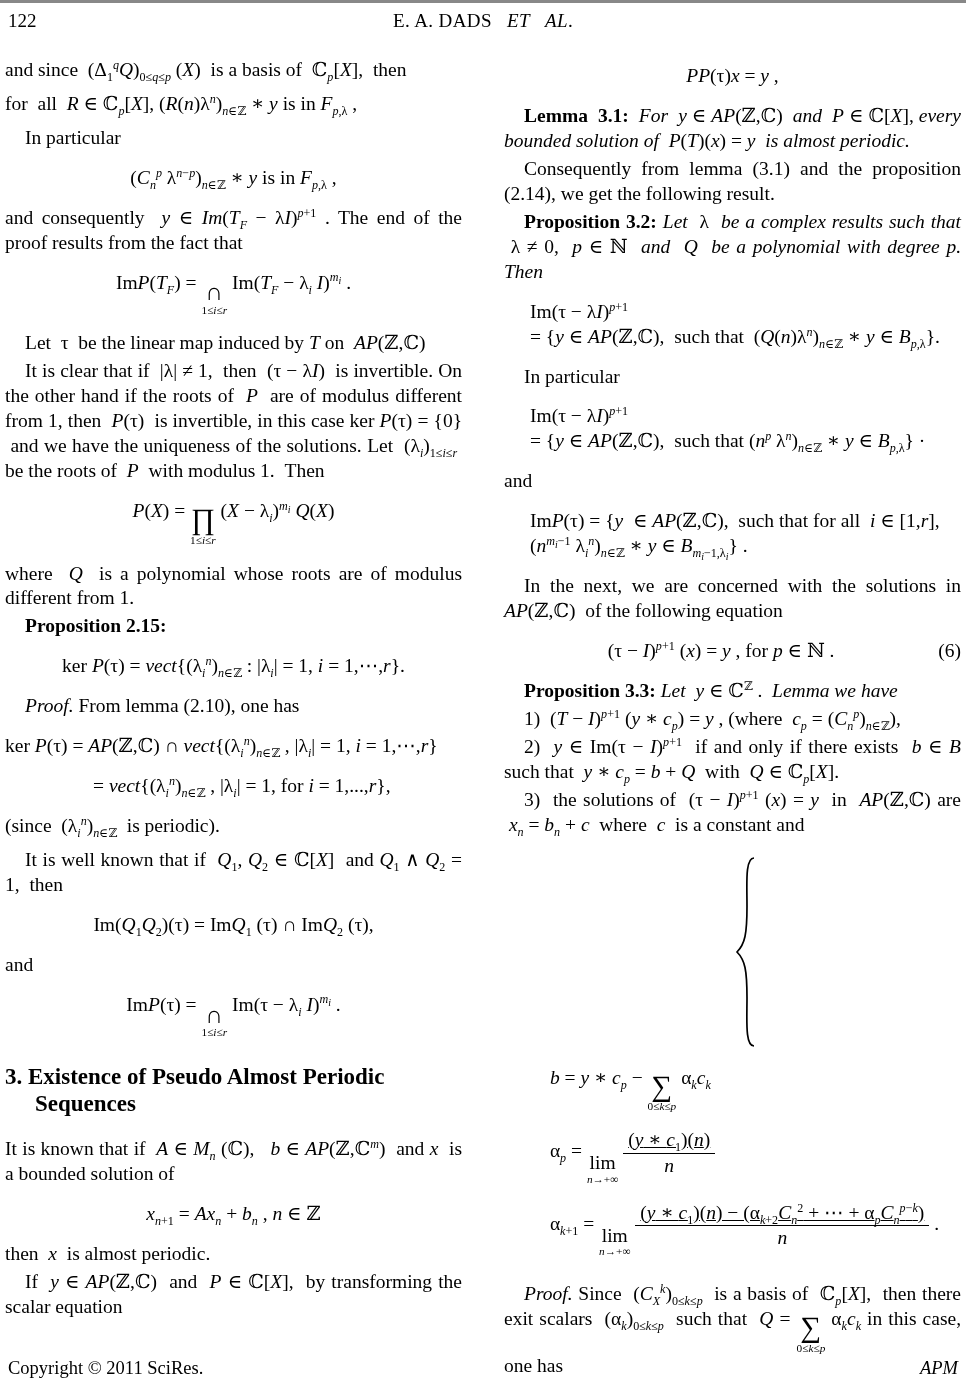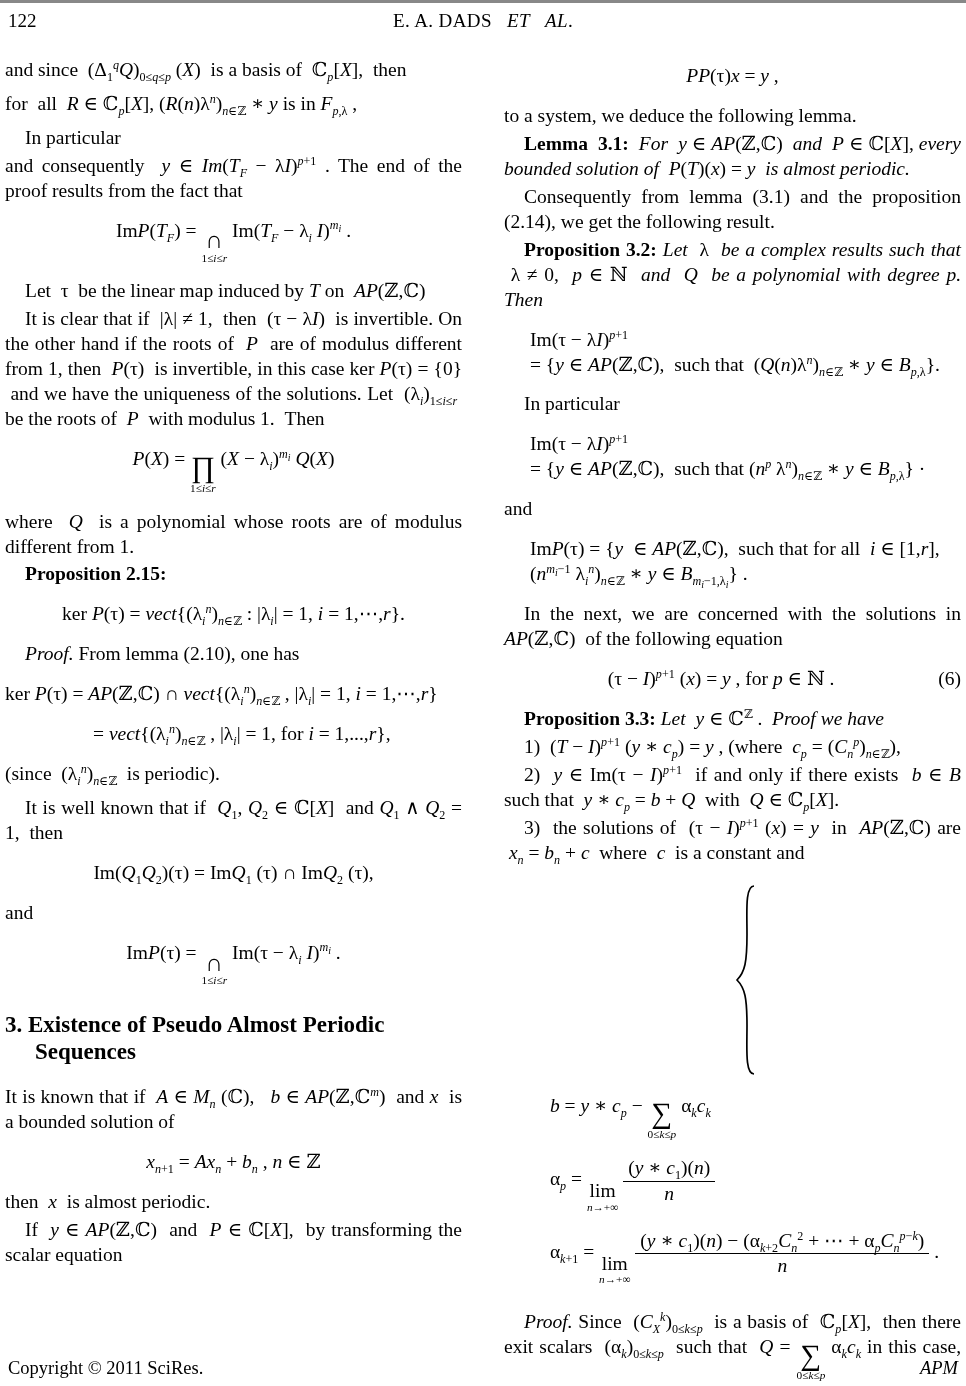--- a/index.html
+++ b/index.html
@@ -29,21 +29,21 @@
   sub,sup{font-size:0.62em;line-height:0;}
   sup sub, sub sub, sup sup{font-size:0.82em;}
   .ub{display:inline-flex;flex-direction:column;align-items:center;vertical-align:-0.6em;
       line-height:1;text-align:center;text-indent:0;}
   .ub .o{line-height:.95;font-style:normal;}
   .ub .o.big{font-size:1.5em;}
   .ub .o.cap{font-size:1.25em;}
   .ub .u{font-size:0.58em;line-height:1.05;margin-top:1px;white-space:nowrap;}
   .fr{display:inline-flex;flex-direction:column;align-items:center;vertical-align:middle;
       line-height:1.15;text-indent:0;}
-  .fr .n{padding:0 5px 1px;white-space:nowrap;}
+  .fr .n{padding:0 5px 1px;white-space:nowrap;text-decoration:underline;}
   .fr .d{border-top:1.3px solid #000;padding:1px 5px 0;align-self:stretch;text-align:center;}
   .sys{display:flex;align-items:center;gap:8px;margin:16px 0 16px 24px;flex-direction:column;}
   .sysrows{display:flex;flex-direction:column;align-items:flex-start;}
   .sysrow{margin:8px 0;white-space:nowrap;}
   .footer{position:absolute;left:8px;right:8px;top:1354px;display:flex;
           justify-content:space-between;font-size:18.5px;gap:32px;}
   .journal{font-weight:normal;font-style:italic;}
 </style>
 </head>
 <body>
@@ -52,20 +52,21 @@
   <div class="header">
     <span class="pagenum">122</span>
     <div class="running">E. A. DADS &nbsp;<i>ET &nbsp;AL</i>.</div>
   </div>
 
   <div class="cols">
     <div class="col">
         <div class="blk p roomy">and since &nbsp;(Δ<sub>1</sub><sup><i>q</i></sup><i>Q</i>)<sub>0≤<i>q</i>≤<i>p</i></sub> (<i>X</i>)&nbsp; is a basis of &nbsp;ℂ<sub><i>p</i></sub>[<i>X</i>],&nbsp; then</div>
         <div class="blk p roomy">for&nbsp; all &nbsp;<i>R</i> ∈ ℂ<sub><i>p</i></sub>[<i>X</i>], (<i>R</i>(<i>n</i>)λ<sup><i>n</i></sup>)<sub><i>n</i>∈ℤ</sub> ∗ <i>y</i> is in <i>F</i><sub><i>p</i>,λ</sub> ,</div>
         <div class="blk p ind">In particular</div>
+        <div class="blk eq">(<i>C</i><sub><i>n</i></sub><sup><i>p</i></sup> λ<sup><i>n</i>−<i>p</i></sup>)<sub><i>n</i>∈ℤ</sub> ∗ <i>y</i> is in <i>F</i><sub><i>p</i>,λ</sub> ,</div>
         <div class="blk p">and consequently &nbsp;<i>y</i> ∈ <i>Im</i>(<i>T<sub>F</sub></i> − λ<i>I</i>)<sup><i>p</i>+1</sup> . The end of the proof results from the fact that</div>
         <div class="blk eq">Im<i>P</i>(<i>T<sub>F</sub></i>) = <span class="ub">
             <span class="o cap">∩</span>
             <span class="u">1≤<i>i</i>≤<i>r</i></span>
           </span> Im(<i>T<sub>F</sub></i> − λ<sub><i>i</i></sub> <i>I</i>)<sup><i>m<sub>i</sub></i></sup> .</div>
         <div class="blk p ind">Let &nbsp;τ&nbsp; be the linear map induced by <i>T</i> on &nbsp;<i>AP</i>(ℤ,ℂ)</div>
         <div class="blk p ind">It is clear that if &nbsp;|λ| ≠ 1,&nbsp; then &nbsp;(τ − λ<i>I</i>)&nbsp; is invertible. On the other hand if the roots of &nbsp;<i>P</i>&nbsp; are of modulus different from 1, then &nbsp;<i>P</i>(τ)&nbsp; is invertible, in this case ker <i>P</i>(τ) = {0} &nbsp;and we have the uniqueness of the solutions. Let &nbsp;(λ<sub><i>i</i></sub>)<sub>1≤<i>i</i>≤<i>r</i></sub>&nbsp; be the roots of &nbsp;<i>P</i>&nbsp; with modulus 1. &nbsp;Then</div>
         <div class="blk eq"><i>P</i>(<i>X</i>) = <span class="ub">
             <span class="o big">∏</span>
             <span class="u">1≤<i>i</i>≤<i>r</i></span>
@@ -85,35 +86,34 @@
             <span class="u">1≤<i>i</i>≤<i>r</i></span>
           </span> Im(τ − λ<sub><i>i</i></sub> <i>I</i>)<sup><i>m<sub>i</sub></i></sup> .</div>
         <div class="blk h">3. Existence of Pseudo Almost Periodic Sequences</div>
         <div class="blk p">It is known that if &nbsp;<i>A</i> ∈ <i>M</i><sub><i>n</i></sub> (ℂ), &nbsp;&nbsp;<i>b</i> ∈ <i>AP</i>(ℤ,ℂ<sup><i>m</i></sup>)&nbsp; and <i>x</i>&nbsp; is a bounded solution of</div>
         <div class="blk eq"><i>x</i><sub><i>n</i>+1</sub> = <i>Ax</i><sub><i>n</i></sub> + <i>b</i><sub><i>n</i></sub> , <i>n</i> ∈ ℤ</div>
         <div class="blk p">then &nbsp;<i>x</i>&nbsp; is almost periodic.</div>
         <div class="blk p ind">If &nbsp;<i>y</i> ∈ <i>AP</i>(ℤ,ℂ)&nbsp; and &nbsp;<i>P</i> ∈ ℂ[<i>X</i>],&nbsp; by transforming the scalar equation</div>
       </div>
     <div class="col">
         <div class="blk eq"><i>PP</i>(τ)<i>x</i> = <i>y</i> ,</div>
-        <div class="blk p">to a system, we deduce the following lemma.</div>
         <div class="blk p ind"><b>Lemma&nbsp; 3.1:</b> &nbsp;<i>For</i> &nbsp;<i>y</i> ∈ <i>AP</i>(ℤ,ℂ)&nbsp; <i>and</i> &nbsp;<i>P</i> ∈ ℂ[<i>X</i>], <i>every bounded solution of</i> &nbsp;<i>P</i>(<i>T</i>)(<i>x</i>) = <i>y</i>&nbsp; <i>is almost periodic.</i></div>
         <div class="blk p ind">Consequently from lemma (3.1) and the proposition (2.14), we get the following result.</div>
         <div class="blk p ind"><b>Proposition 3.2:</b> <i>Let</i> &nbsp;λ&nbsp; <i>be a complex results such that</i> &nbsp;λ ≠ 0, &nbsp;<i>p</i> ∈ ℕ&nbsp; <i>and</i> &nbsp;<i>Q</i>&nbsp; <i>be a polynomial with degree p. Then</i></div>
         <div class="blk eq left">Im(τ − λ<i>I</i>)<sup><i>p</i>+1</sup><br>= {<i>y</i> ∈ <i>AP</i>(ℤ,ℂ),&nbsp; such that &nbsp;(<i>Q</i>(<i>n</i>)λ<sup><i>n</i></sup>)<sub><i>n</i>∈ℤ</sub> ∗ <i>y</i> ∈ <i>B</i><sub><i>p</i>,λ</sub>}.</div>
         <div class="blk p ind">In particular</div>
         <div class="blk eq left">Im(τ − λ<i>I</i>)<sup><i>p</i>+1</sup><br>= {<i>y</i> ∈ <i>AP</i>(ℤ,ℂ),&nbsp; such that (<i>n</i><sup><i>p</i></sup> λ<sup><i>n</i></sup>)<sub><i>n</i>∈ℤ</sub> ∗ <i>y</i> ∈ <i>B</i><sub><i>p</i>,λ</sub>} ·</div>
         <div class="blk p">and</div>
         <div class="blk eq left">Im<i>P</i>(τ) = {<i>y</i> &nbsp;∈ <i>AP</i>(ℤ,ℂ),&nbsp; such that for all &nbsp;<i>i</i> ∈ [1,<i>r</i>],<br>(<i>n</i><sup><i>m<sub>i</sub></i>−1</sup> λ<sub><i>i</i></sub><sup><i>n</i></sup>)<sub><i>n</i>∈ℤ</sub> ∗ <i>y</i> ∈ <i>B</i><sub><i>m<sub>i</sub></i>−1,λ<sub><i>i</i></sub></sub>} .</div>
         <div class="blk p ind">In the next, we are concerned with the solutions in <i>AP</i>(ℤ,ℂ)&nbsp; of the following equation</div>
         <div class="blk eqwrap">
           <span class="eqbody">(τ − <i>I</i>)<sup><i>p</i>+1</sup> (<i>x</i>) = <i>y</i> , for <i>p</i> ∈ ℕ .</span>
           <span class="eqnum">(6)</span>
         </div>
-        <div class="blk p ind"><b>Proposition 3.3:</b> <i>Let</i> &nbsp;<i>y</i> ∈ ℂ<sup>ℤ</sup> . &nbsp;<i>Proof we have</i></div>
+        <div class="blk p ind"><b>Proposition 3.3:</b> <i>Let</i> &nbsp;<i>y</i> ∈ ℂ<sup>ℤ</sup> . &nbsp;<i>Lemma we have</i></div>
         <div class="blk p ind">1)&nbsp; (<i>T</i> − <i>I</i>)<sup><i>p</i>+1</sup> (<i>y</i> ∗ <i>c</i><sub><i>p</i></sub>) = <i>y</i> , (where &nbsp;<i>c</i><sub><i>p</i></sub> = (<i>C</i><sub><i>n</i></sub><sup><i>p</i></sup>)<sub><i>n</i>∈ℤ</sub>),</div>
         <div class="blk p ind">2)&nbsp; <i>y</i> ∈ Im(τ − <i>I</i>)<sup><i>p</i>+1</sup>&nbsp; if and only if there exists &nbsp;<i>b</i> ∈ <i>B</i> such that &nbsp;<i>y</i> ∗ <i>c</i><sub><i>p</i></sub> = <i>b</i> + <i>Q</i>&nbsp; with &nbsp;<i>Q</i> ∈ ℂ<sub><i>p</i></sub>[<i>X</i>].</div>
         <div class="blk p ind">3)&nbsp; the solutions of &nbsp;(τ − <i>I</i>)<sup><i>p</i>+1</sup> (<i>x</i>) = <i>y</i>&nbsp; in &nbsp;<i>AP</i>(ℤ,ℂ) are &nbsp;<i>x</i><sub><i>n</i></sub> = <i>b</i><sub><i>n</i></sub> + <i>c</i>&nbsp; where &nbsp;<i>c</i>&nbsp; is a constant and</div>
         <div class="blk sys">
           <svg width="22" height="196" viewBox="0 0 22 196">
             <path d="M20 4 C11 4 13 30 13 52 C13 80 11 90 3 98 C11 106 13 116 13 144 C13 166 11 192 20 192" fill="none" stroke="black" stroke-width="1.7"></path>
           </svg>
           <span class="sysrows">
             <span class="sysrow"><i>b</i> = <i>y</i> ∗ <i>c</i><sub><i>p</i></sub> − <span class="ub">
                 <span class="o big">∑</span>

